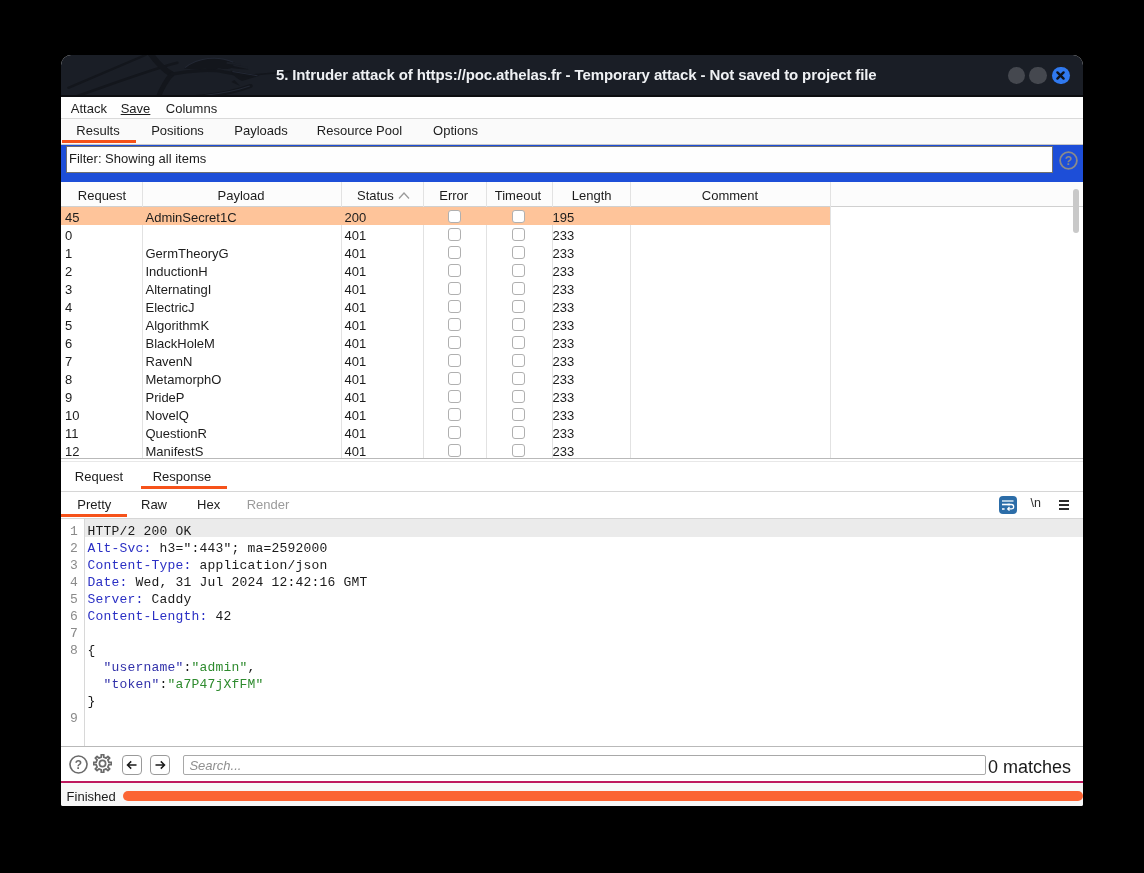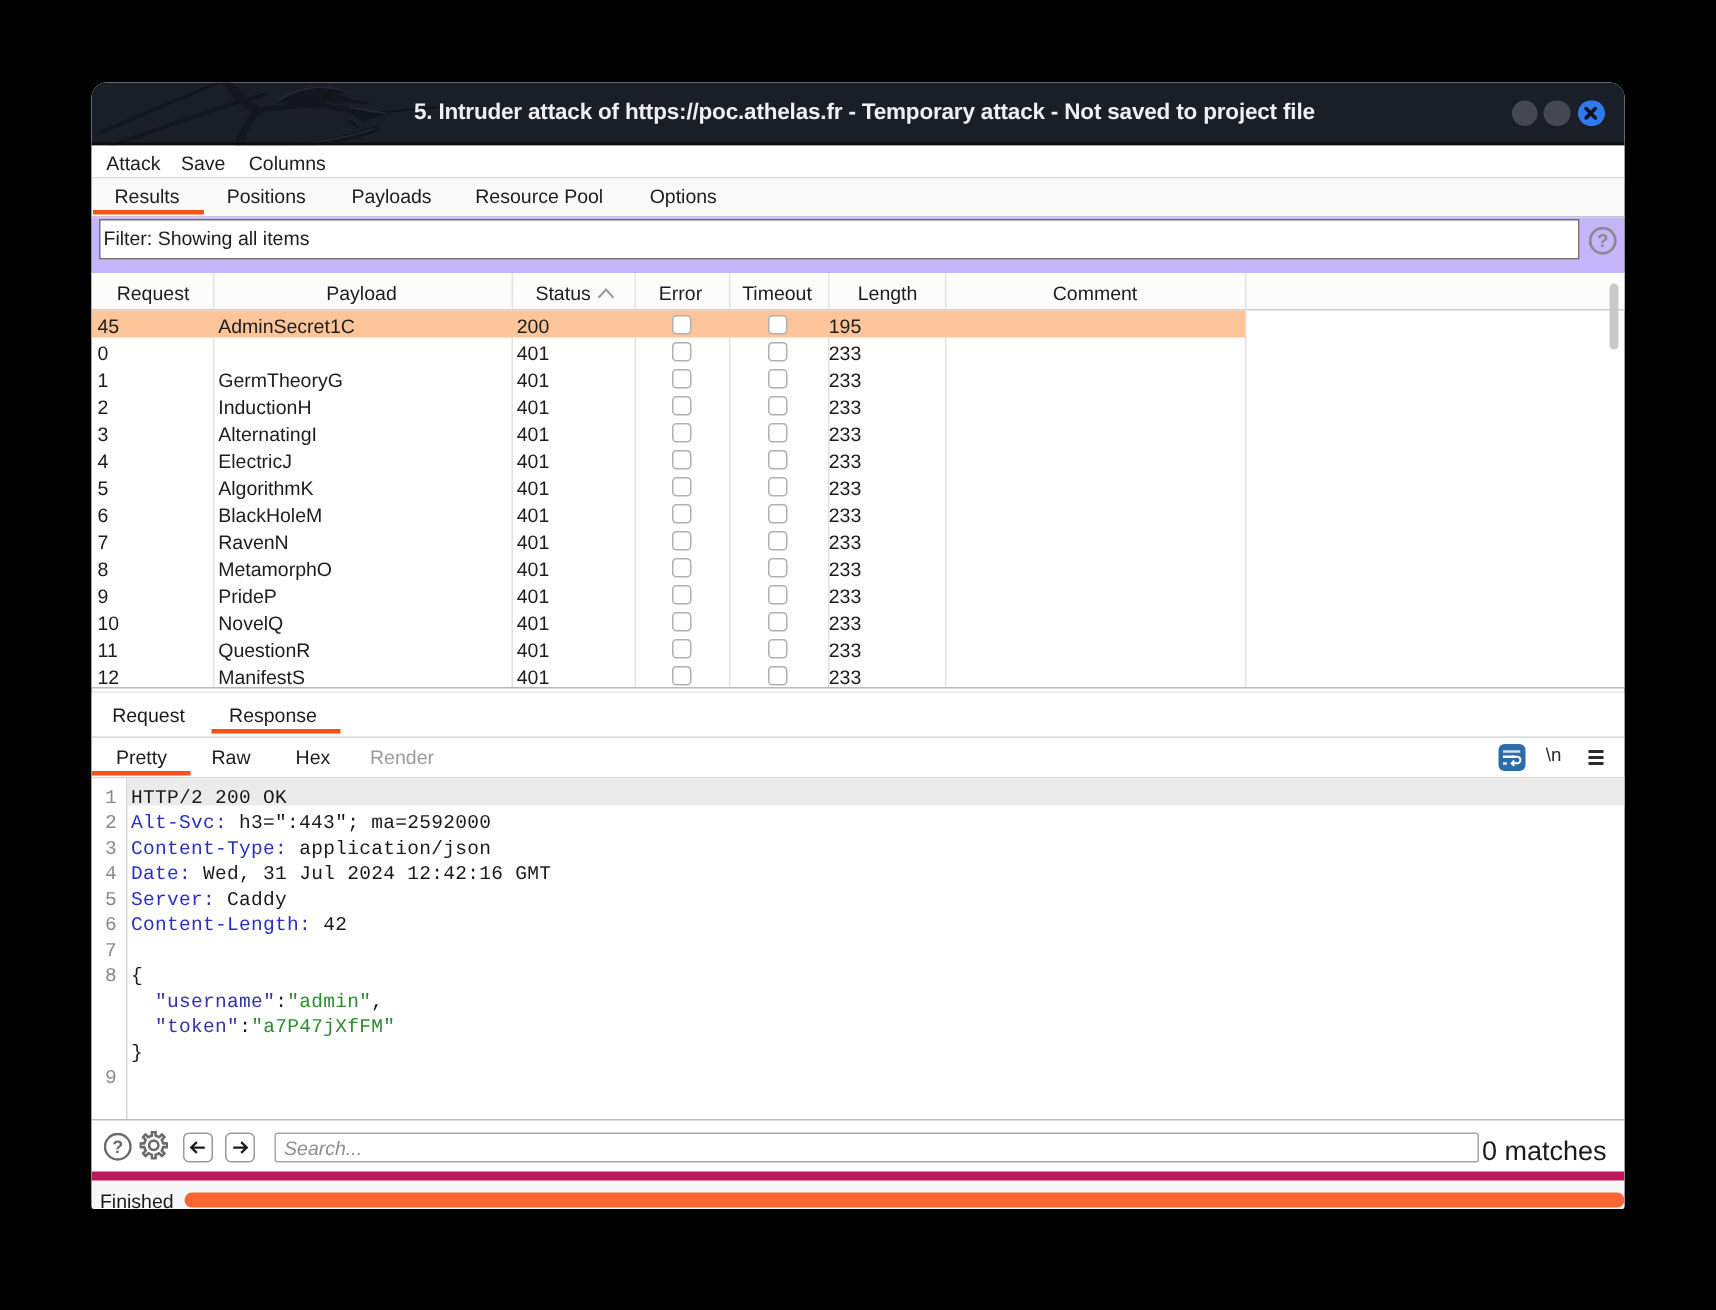--- a/index.html
+++ b/index.html
@@ -47,32 +47,32 @@
 <div class="a" style="left:968.4px;top:11.9px;width:17.4px;height:17.4px;border-radius:50%;background:#45484f;"></div>
 <div class="a" style="left:991.2px;top:11.9px;width:17.4px;height:17.4px;border-radius:50%;background:#3079ef;">
 <svg width="17" height="17" viewBox="0 0 17 17" style="position:absolute;left:0;top:0;">
           <path d="M5.4,5.4 L11.6,11.6 M11.6,5.4 L5.4,11.6" stroke="#10131a" stroke-width="2.4" stroke-linecap="round"></path>
         </svg>
       </div>
 <div class="a" style="left:0;bottom:0;width:100%;height:2px;background:#0c0d10;"></div>
 </div>
 <div class="a" style="left:0;top:41.5px;width:100%;height:21.5px;background:#fefefe;border-bottom:1px solid #dadada;">
 <span class="hc" style="left:27.9px;top:4.5px;">Attack</span>
-<span class="hc" style="left:74.5px;top:4.5px;">Save</span>
+<span class="hc" style="left:74.5px;top:4.5px;text-decoration:underline;">Save</span>
 <span class="hc" style="left:130.5px;top:4.5px;">Columns</span>
 </div>
 <div class="a" style="left:0;top:64px;width:100%;height:25px;background:#fafafa;border-bottom:1px solid #c6c6c6;">
 <span class="hc" style="left:37px;top:4px;">Results</span>
 <span class="hc" style="left:116.5px;top:4px;">Positions</span>
 <span class="hc" style="left:200px;top:4px;">Payloads</span>
 <span class="hc" style="left:298.5px;top:4px;">Resource Pool</span>
 <span class="hc" style="left:394.5px;top:4px;">Options</span>
 <div class="a" style="left:1px;top:21px;width:73.6px;height:3.3px;background:#f6521a;"></div>
 </div>
-<div class="a" style="left:0;top:90px;width:100%;height:36.5px;background:#c4b5fd;border-bottom:1px solid #cecece;">
+<div class="a" style="left:0;top:90px;width:100%;height:36.5px;background:#1d4ed8;border-bottom:1px solid #cecece;">
 <div class="a" style="left:5px;top:1.4px;width:985.4px;height:25px;background:#fefefe;border:1px solid #707070;">
 <span class="t" style="left:2px;top:2.5px;">Filter: Showing all items</span>
       </div>
 <svg class="a" style="left:998px;top:5.8px;" width="19" height="19" viewBox="0 0 19 19">
 <circle cx="9.5" cy="9.5" r="8.4" fill="none" stroke="#8a8a8a" stroke-width="1.8"></circle>
 <text x="9.5" y="13.8" font-size="12.5" font-weight="bold" fill="#8a8a8a" text-anchor="middle" font-family="Liberation Sans">?</text>
       </svg>
 </div>
 <div class="a" style="left:0;top:127px;width:100%;height:276.5px;background:#fff;">
 <div class="a" style="left:0;top:0;width:100%;height:24px;background:#fcfcfc;border-bottom:1px solid #d0d0d0;"></div>
@@ -245,16 +245,16 @@
 <div class="a" style="left:89.2px;top:8px;width:20.3px;height:20.3px;border:1px solid #9a9a9a;border-radius:4px;box-sizing:border-box;background:#fff;">
 <svg width="18" height="18" viewBox="0 0 18 18" style="position:absolute;left:0;top:0;">
           <path d="M4.5,9 H13 M9.8,5.4 L13.5,9 L9.8,12.6" fill="none" stroke="#1a1a1a" stroke-width="1.5"></path>
         </svg>
       </div>
 <div class="a" style="left:122.4px;top:8px;width:803px;height:20.5px;border:1px solid #a8a8a8;border-radius:2px;box-sizing:border-box;background:#fff;">
 <span class="a" style="left:5px;top:2.5px;font-size:13px;font-style:italic;color:#8f8f8f;">Search...</span>
       </div>
 <span class="a" style="right:11.5px;top:10px;font-size:18px;color:#1a1a1a;">0 matches</span>
 </div>
-<div class="a" style="left:0;top:726px;width:100%;height:25px;background:#f7f7f7;border-top:6px solid #be185d;">
+<div class="a" style="left:0;top:726px;width:100%;height:25px;background:#f7f7f7;border-top:2px solid #be185d;">
 <span class="a" style="left:5.6px;top:5.5px;font-size:13px;color:#1a1a1a;">Finished</span>
 <div class="a" style="left:62px;top:8.2px;width:959.5px;height:9.7px;border-radius:5px;background:#fb6433;"></div>
 </div>
 </div>
 </body></html>

